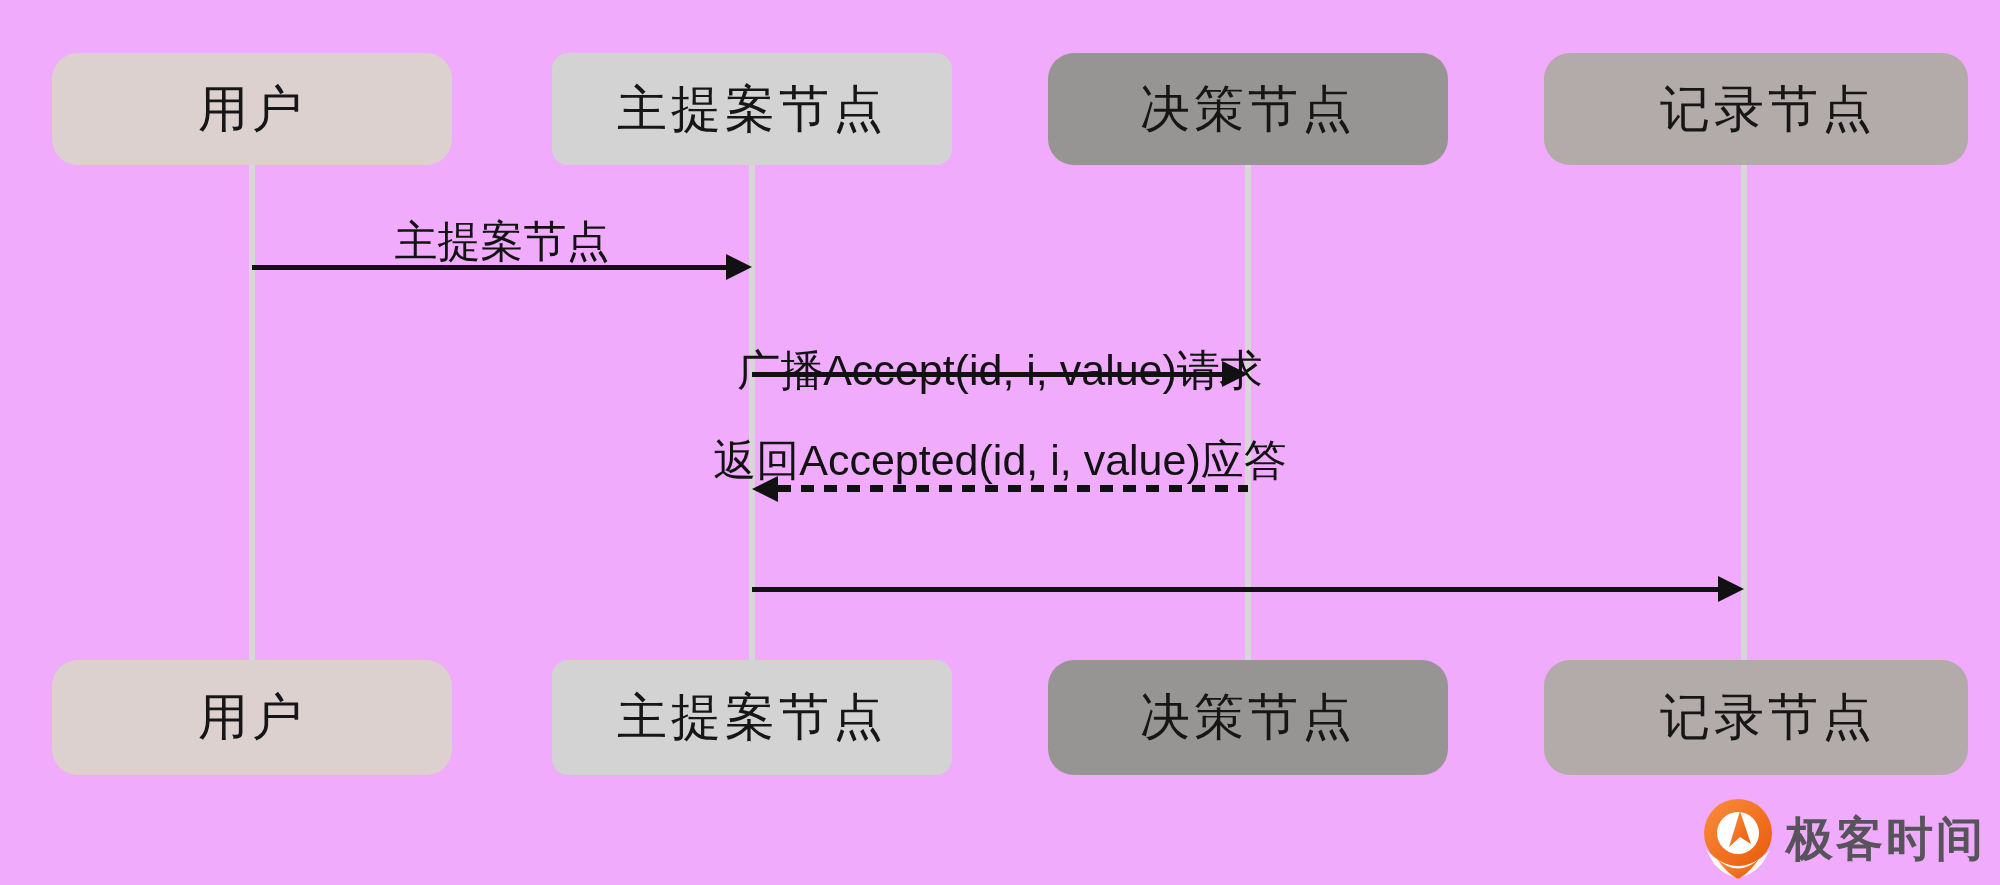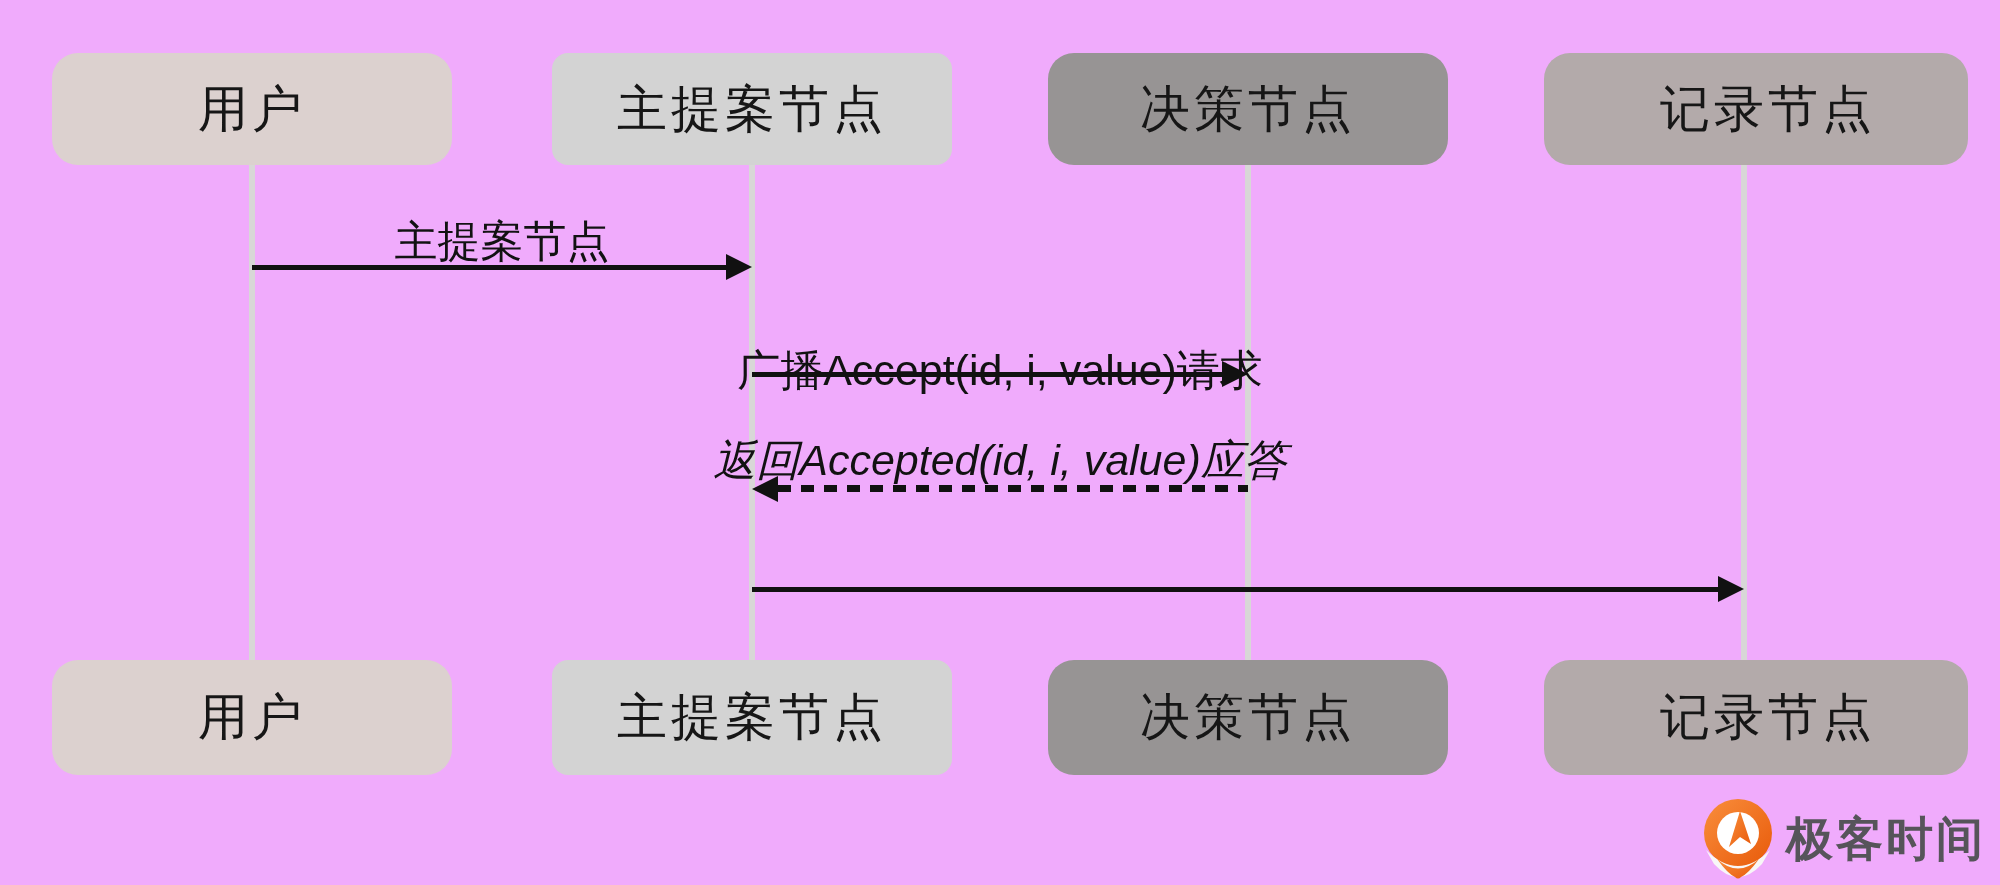--- a/index.html
+++ b/index.html
@@ -60,21 +60,21 @@
     </div>
 
   <div class="msg-label" style="left:502px;top:213px;">主提案节点</div>
   <div class="msg-line" style="left:252px;top:265px;width:478px;"></div>
   <div class="arrowhead-right" style="left:726px;top:254px;"></div>
 
   <div class="msg-label" style="left:1000px;top:318px;margin-top:24px;">广播Accept(id, i, value)请求</div>
   <div class="msg-line" style="left:752px;top:372px;width:470px;"></div>
   <div class="arrowhead-right" style="left:1222px;top:361px;"></div>
 
-  <div class="msg-label" style="left:1000px;top:432px;font-style:italic;">返回Accepted(id, i, value)应答</div>
+  <div class="msg-label" style="left:1000px;top:432px;">返回Accepted(id, i, value)应答</div>
   <div class="msg-line-dashed" style="left:778px;top:485px;width:470px;"></div>
   <div class="arrowhead-left" style="left:752px;top:476px;"></div>
 
   <div class="msg-line" style="left:752px;top:587px;width:966px;"></div>
   <div class="arrowhead-right" style="left:1718px;top:576px;"></div>
 
   <div class="actor row-bottom col-0" style="background: rgb(220, 209, 207);">
       <span>用户</span>
     </div>
   <div class="actor row-bottom col-1" style="background: rgb(211, 211, 211);">

